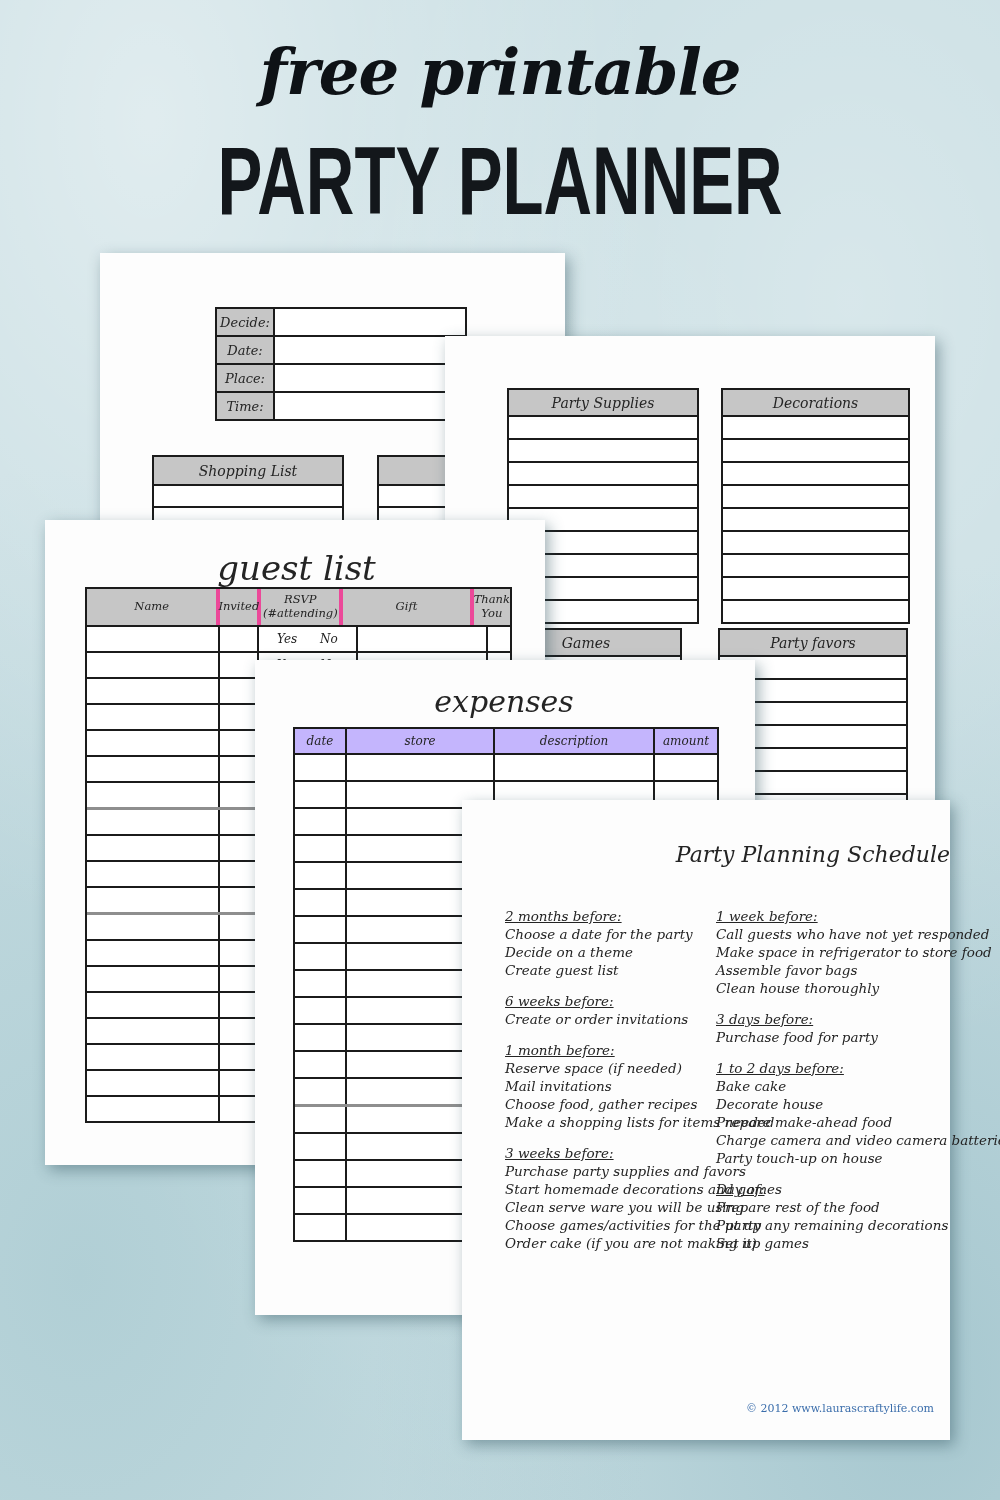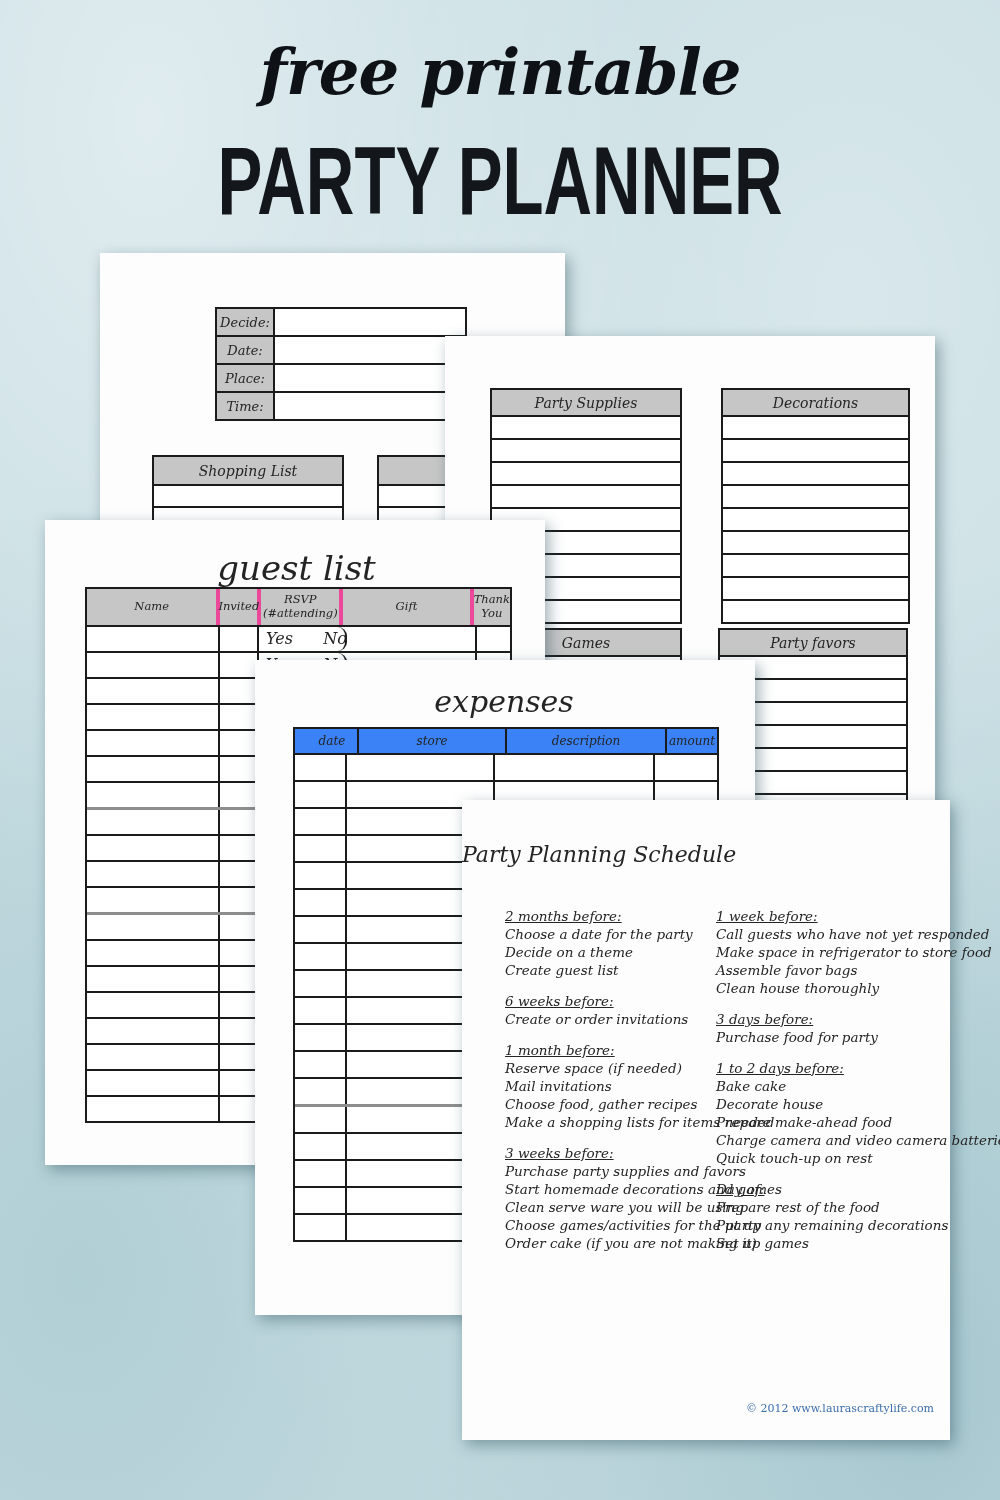--- a/index.html
+++ b/index.html
@@ -35,56 +35,56 @@
   
   .info-tbl{left:115px;top:54px;width:248px;}
   .irow{height:26px;display:flex;border-top:2px solid #1b1b1b;}
   .irow:first-child{border-top:none;}
   .ilabel{width:56px;background:#c6c6c6;border-right:2px solid #1b1b1b;
     display:flex;align-items:center;justify-content:center;font-size:13px;}
   .ivalue{flex:1;background:#fff;}
   
   .shopping{left:52px;top:202px;width:188px;}
   .second-list{left:277px;top:202px;width:185px;}
-  .supplies-tbl{left:45px;top:52px;width:188px;}
+  .supplies-tbl{left:62px;top:52px;width:188px;}
   .decor-tbl{left:276px;top:52px;width:185px;}
   .games-tbl{left:45px;top:292px;width:188px;}
   .favors-tbl{left:273px;top:292px;width:186px;}
   
   .guest-title{position:absolute;left:40px;top:28px;width:423px;text-align:center;
     font-size:34px;}
   .guest-tbl{left:40px;top:67px;width:423px;}
   .ghead{display:flex;height:36px;background:#c6c6c6;border-bottom:2px solid #1b1b1b;}
   .gh{display:flex;align-items:center;justify-content:center;text-align:center;
     font-size:11.5px;font-style:italic;line-height:1.2;}
   .grow{display:flex;height:24px;border-top:2px solid #1b1b1b;}
   .grow:first-child{border-top:none;}
   .grow.sep{border-top:3px solid #8e8e8e;}
   .gc{height:100%;border-right:2px solid #1b1b1b;}
   .gc:last-child,.gh:last-child{border-right:none;}
   .g0{width:131px;}.g1{width:37px;text-align:center;}.g2{width:79px;}.g3{width:128px;}.g4{flex:1;}
   .gh.g0,.gh.g1,.gh.g2,.gh.g3,.gh.g4{border-right:4px solid #ec4899;}
   .gh.g4{border-right:none;}
-  .rsvp{font-size:16px;line-height:24px;padding-left:7px;white-space:pre;border-radius:9px;}
+  .rsvp{font-size:12px;line-height:24px;padding-left:18px;white-space:pre;}
   
   .exp-title{position:absolute;left:38px;top:24px;width:422px;text-align:center;
     font-size:30px;}
   .exp-tbl{left:38px;top:67px;width:422px;}
-  .ehead{display:flex;height:24px;background:#3b82f6;border-bottom:2px solid #1b1b1b;padding-left:12px;}
+  .ehead{display:flex;height:24px;background:#c4b5fd;border-bottom:2px solid #1b1b1b;}
   .eh{display:flex;align-items:center;justify-content:center;font-size:12px;
     font-style:italic;}
   .erow{display:flex;height:25px;border-top:2px solid #1b1b1b;}
   .erow:first-child{border-top:none;}
   .erow.sep{border-top:3px solid #8e8e8e;}
   .e0{width:50px;}.e1{width:146px;}.e2{width:158px;}.e3{flex:1;border-radius:10px;}
   .eh.e0,.eh.e1,.eh.e2{border-right:2px solid #1b1b1b;}
   .ec{height:100%;border-right:2px solid #1b1b1b;}
   .ec:last-child{border-right:none;}
   
-  .sched-title{position:absolute;left:0;top:42px;width:488px;text-align:left;
+  .sched-title{position:absolute;left:0;top:42px;width:488px;text-align:right;
     font-size:22px;}
   .sched-col{position:absolute;top:107px;width:212px;}
   .sched-col.left{left:43px;}
   .sched-col.right{left:254px;}
   .sched-sec{margin-bottom:13px;}
   .sched-h{font-size:13.5px;line-height:18px;text-decoration:underline;font-style:italic;}
   .sched-i{font-size:13.5px;line-height:18px;white-space:nowrap;}
   .sched-footer{position:absolute;right:16px;top:602px;font-size:11px;
     color:#3a6dab;font-style:normal;}
 </style>
@@ -505,21 +505,21 @@
         <div class="sched-sec">
           <div class="sched-h hand">3 days before:</div>
           <div class="sched-i hand">Purchase food for party</div>
         </div>
         <div class="sched-sec">
           <div class="sched-h hand">1 to 2 days before:</div>
           <div class="sched-i hand">Bake cake</div>
           <div class="sched-i hand">Decorate house</div>
           <div class="sched-i hand">Prepare make-ahead food</div>
           <div class="sched-i hand">Charge camera and video camera batteries</div>
-          <div class="sched-i hand">Quick touch-up on rest</div>
+          <div class="sched-i hand">Party touch-up on house</div>
         </div>
         <div class="sched-sec">
           <div class="sched-h hand">Day of:</div>
           <div class="sched-i hand">Prepare rest of the food</div>
           <div class="sched-i hand">Put up any remaining decorations</div>
           <div class="sched-i hand">Set up games</div>
         </div>
       </div>
     <div class="sched-footer">© 2012 www.laurascraftylife.com</div>
   </div>

